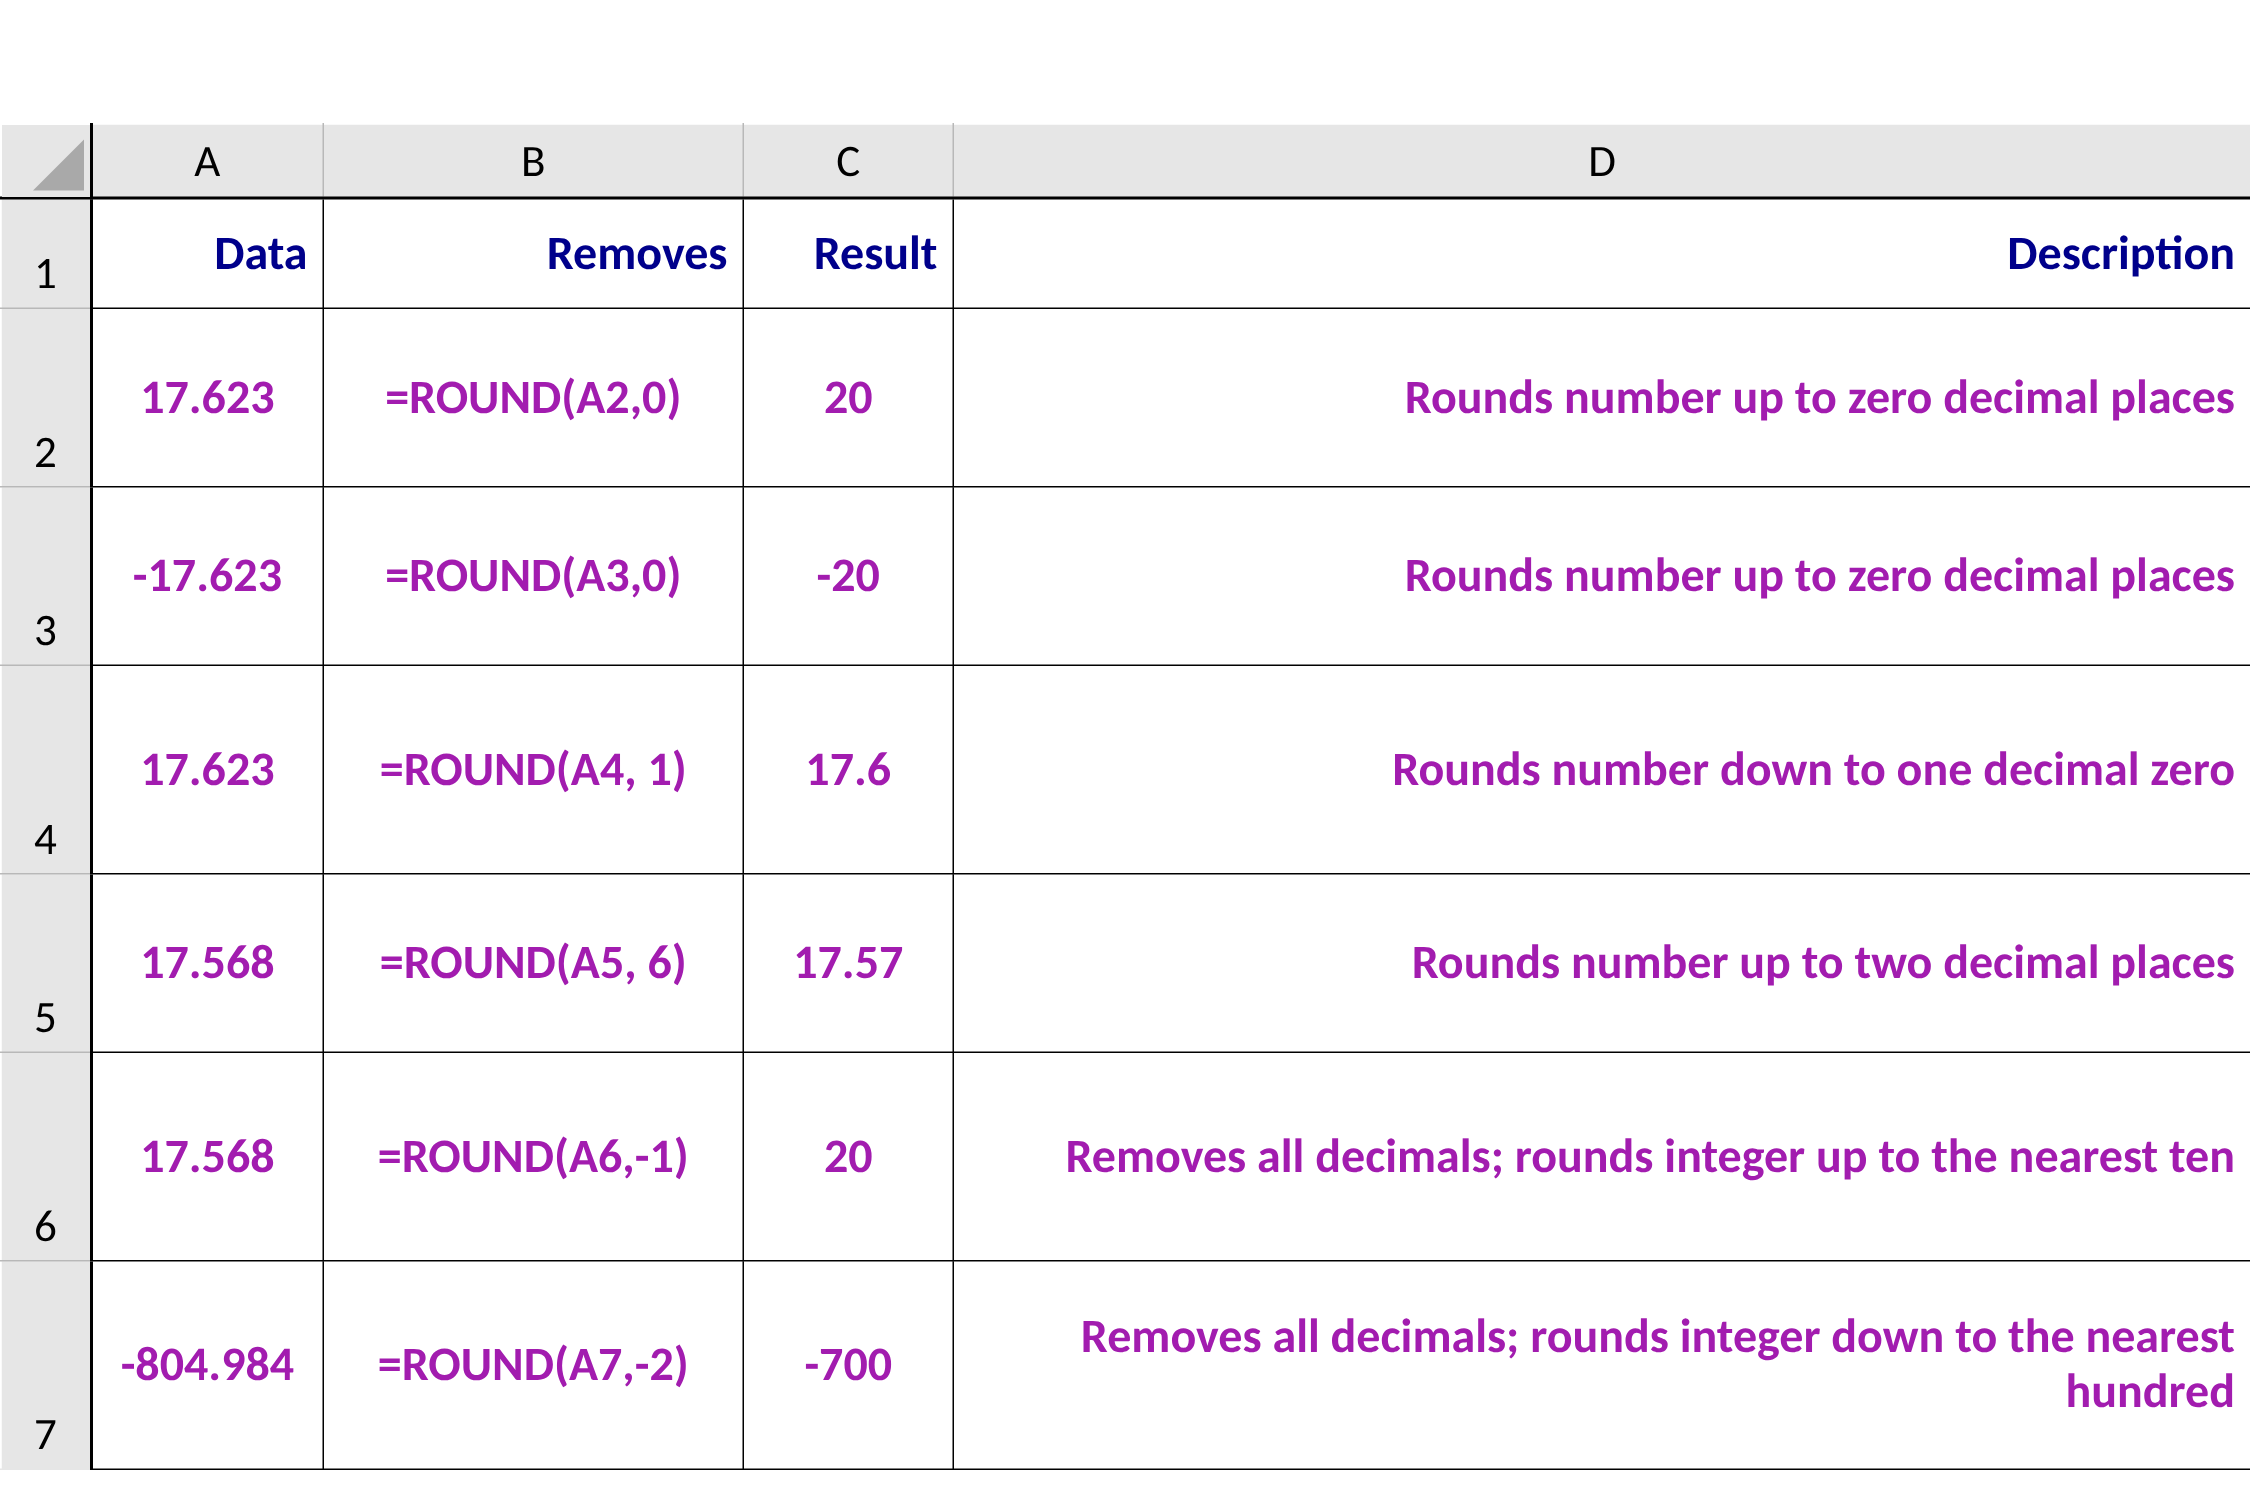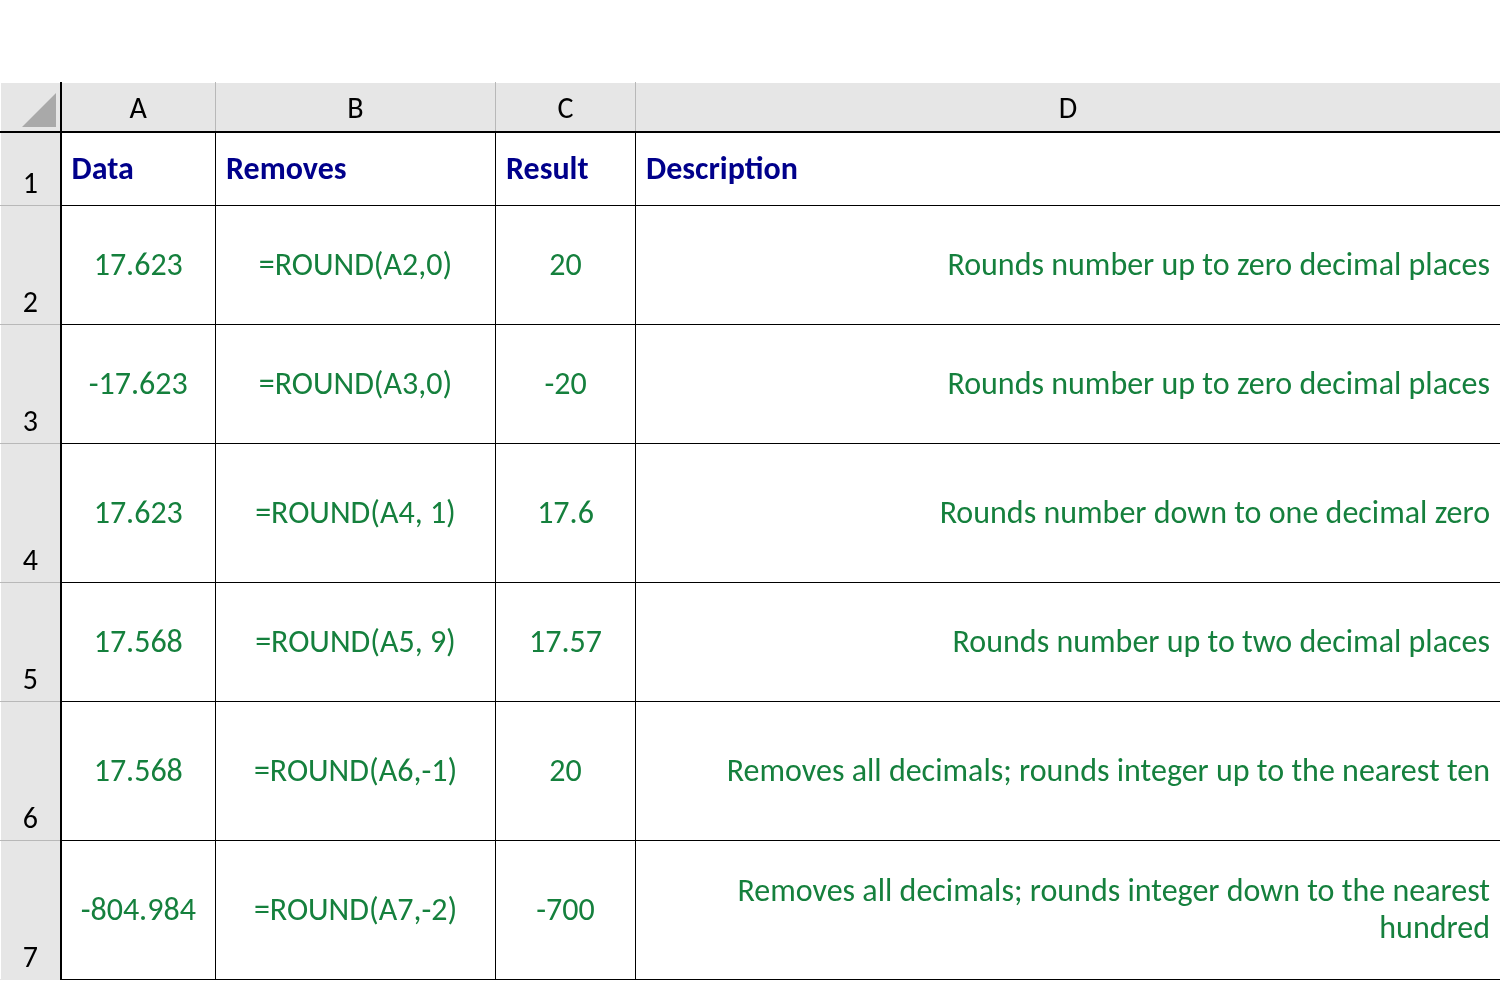--- a/index.html
+++ b/index.html
@@ -81,38 +81,39 @@
     border-left: 1px solid #ffffff;
     border-right: 2px solid #000000;
     border-top: 1px solid #b8b8b8;
     border-bottom: 1px solid #b8b8b8;
     padding: 0 0 4px 0;
   }
 
   
   td.cell {
     font-size: 32px;
-    color: #15803d;
+    color: #a21caf;
     border: 1px solid #000000;
     padding: 4px 10px;
     vertical-align: middle;
     background: #ffffff;
     line-height: 1.15;
+    font-weight: bold;
   }
 
   
   tr.hdrRow td.cell, tr.hdrRow th.rowhdr { height: 64px; }
   tr.r      td.cell, tr.r      th.rowhdr { height: 110px; }
   tr.rTall  td.cell, tr.rTall  th.rowhdr { height: 130px; }
 
   
   tr.hdrRow td.cell {
     font-weight: 700;
     color: #00008b;
-    text-align: left;
+    text-align: right;
   }
 
   td.center { text-align: center; }
   td.left   { text-align: right; }
 
   
   tr.last th.rowhdr { border-bottom: 1px solid #e6e6e6; }
 </style>
 </head>
 <body>
@@ -166,21 +167,21 @@
       <th class="rowhdr">4</th>
       <td class="cell center">17.623</td>
       <td class="cell center">=ROUND(A4, 1)</td>
       <td class="cell center">17.6</td>
       <td class="cell left">Rounds number down to one decimal zero</td>
     </tr>
 
     <tr class="r">
       <th class="rowhdr">5</th>
       <td class="cell center">17.568</td>
-      <td class="cell center">=ROUND(A5, 9)</td>
+      <td class="cell center">=ROUND(A5, 6)</td>
       <td class="cell center">17.57</td>
       <td class="cell left">Rounds number up to two decimal places</td>
     </tr>
 
     <tr class="rTall">
       <th class="rowhdr">6</th>
       <td class="cell center">17.568</td>
       <td class="cell center">=ROUND(A6,-1)</td>
       <td class="cell center">20</td>
       <td class="cell left">Removes all decimals; rounds integer up to the nearest ten</td>

